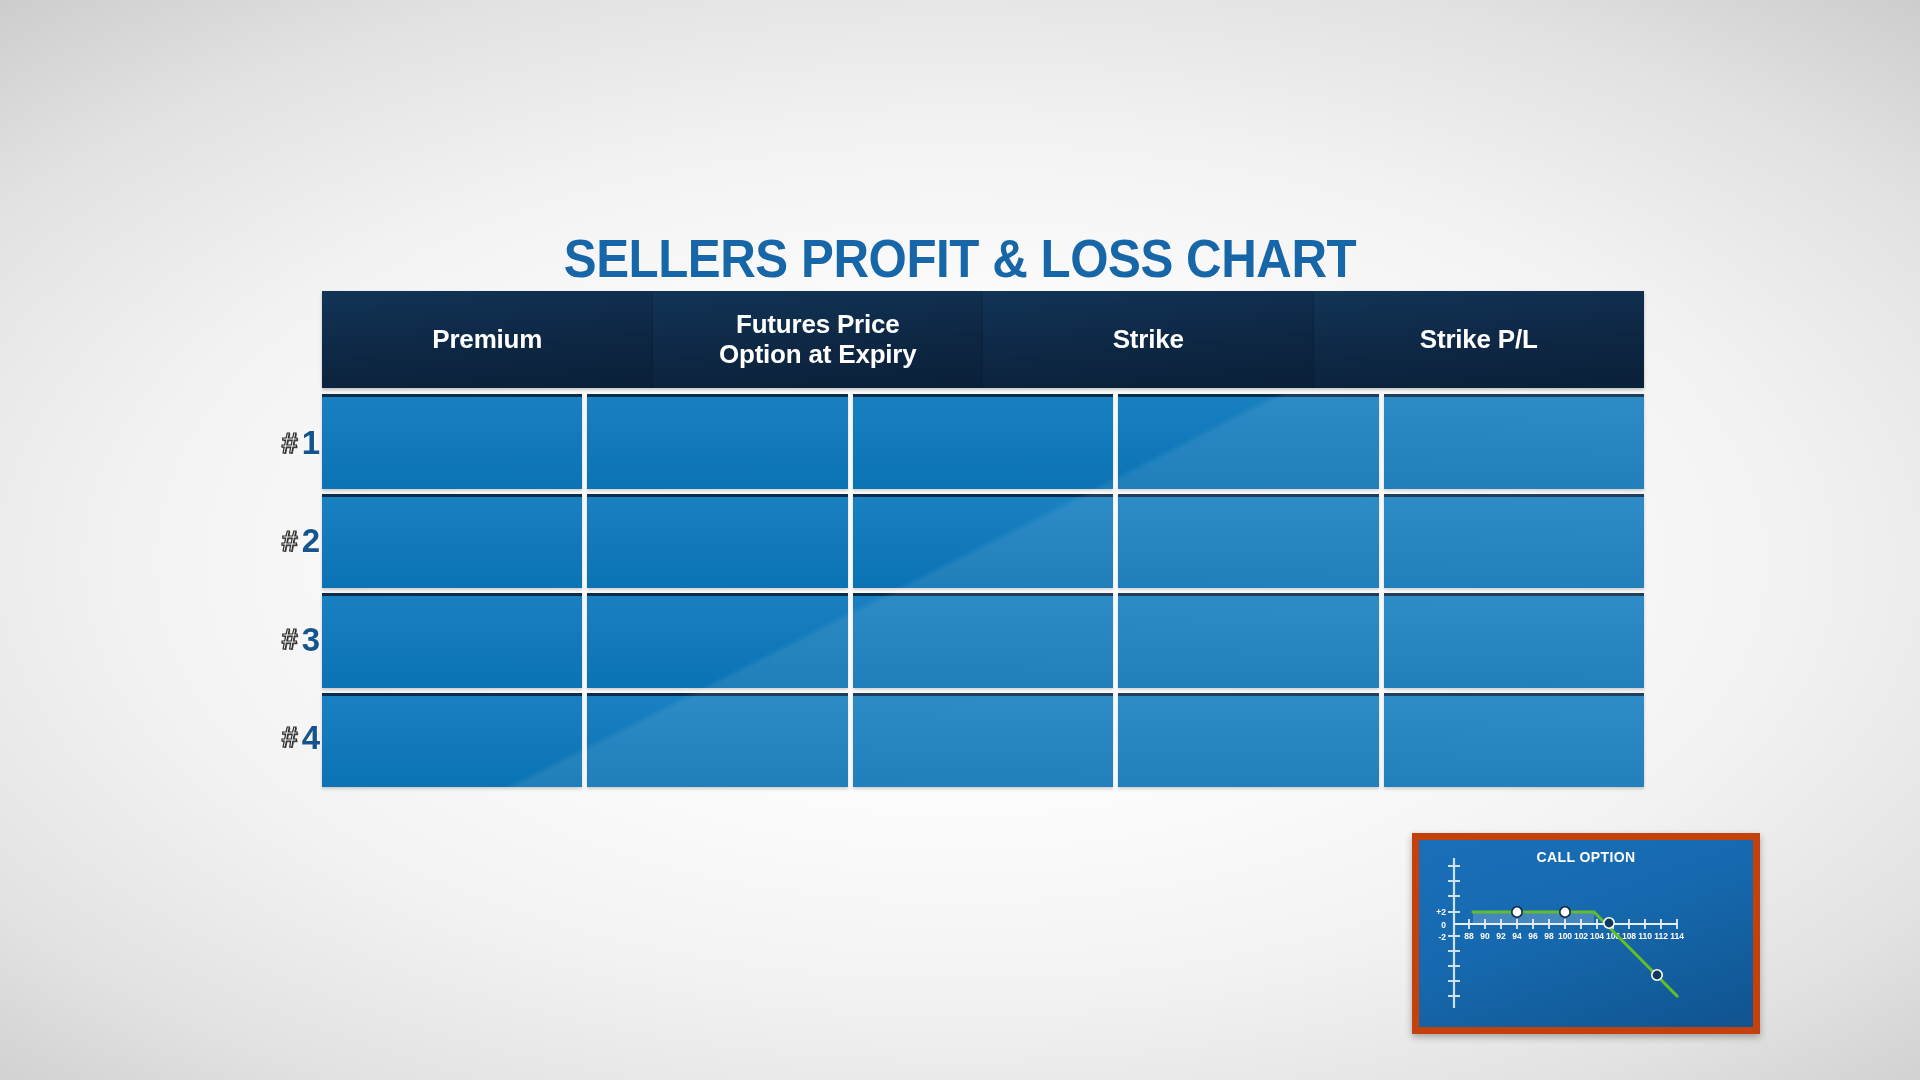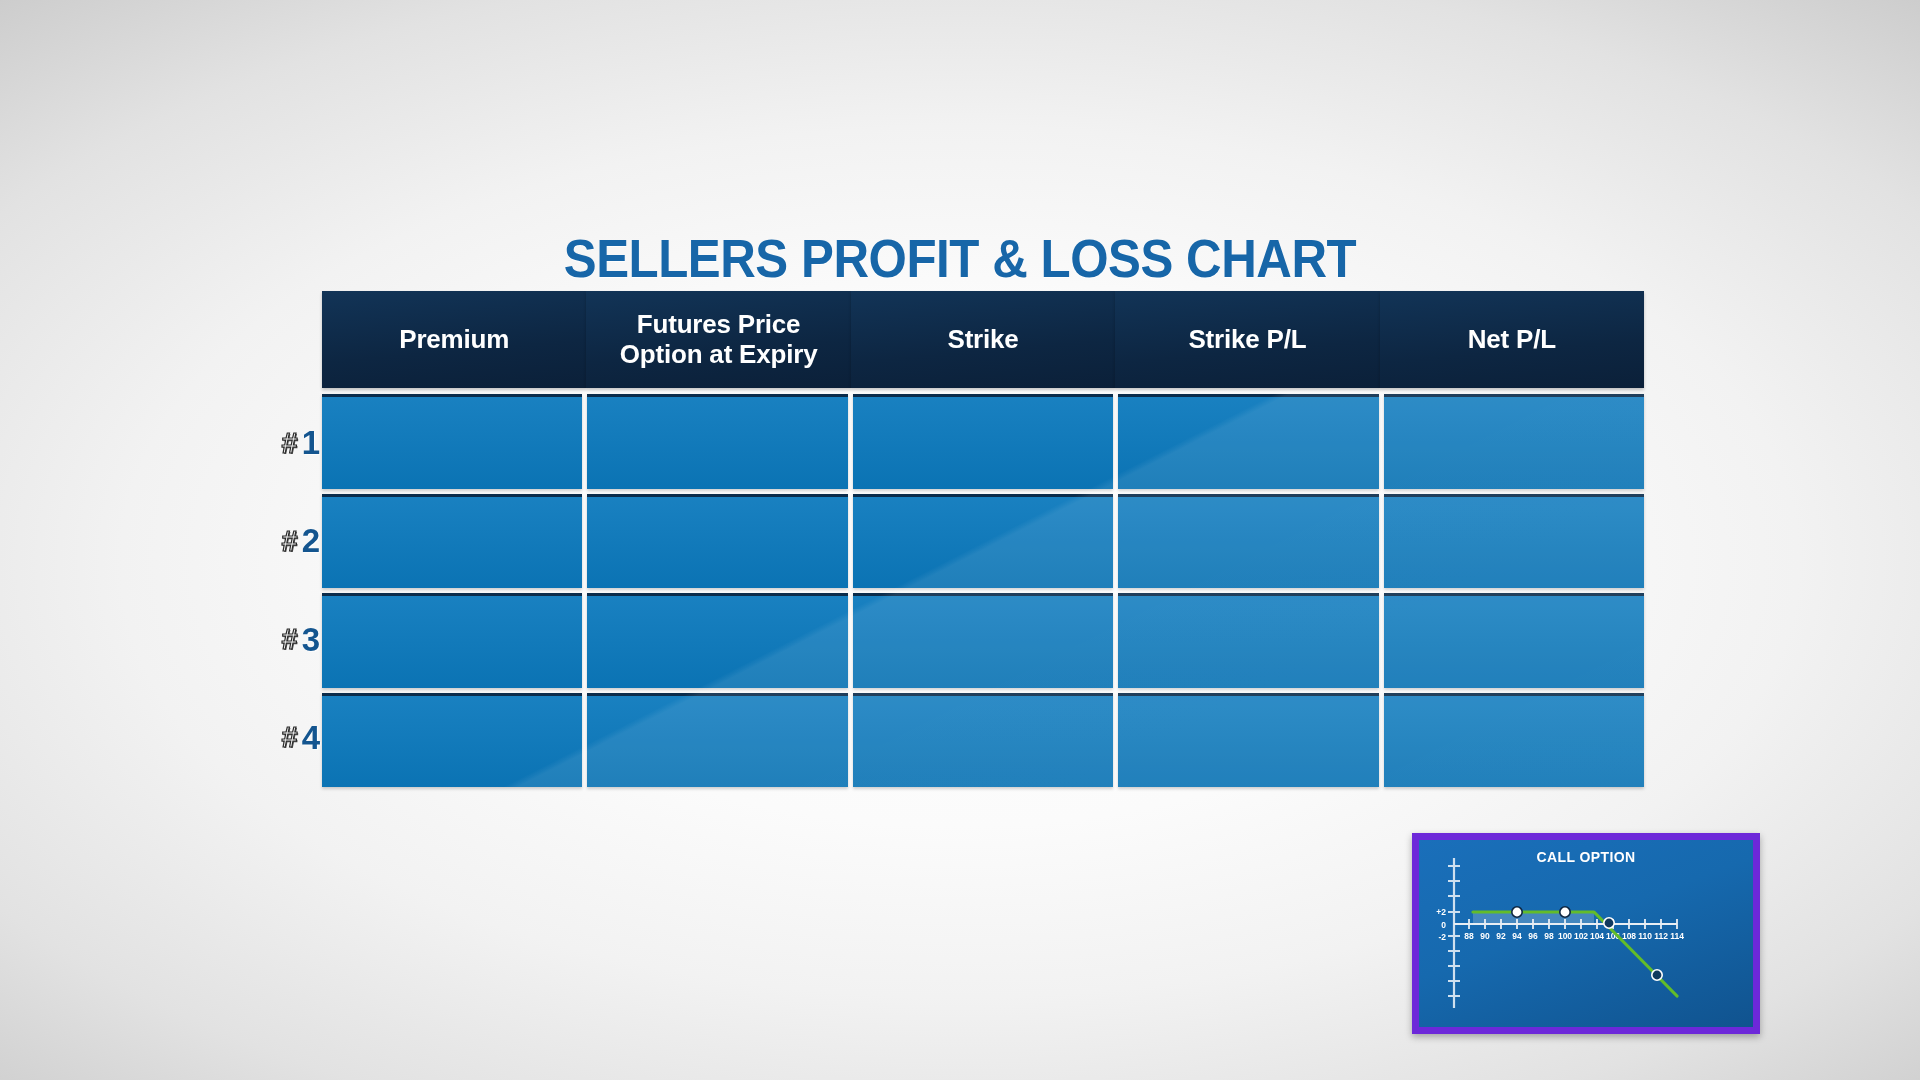--- a/index.html
+++ b/index.html
@@ -127,21 +127,21 @@
     font-size:33px;
   }
 
   
   .panel {
     position:absolute;
     left:1412px;
     top:833px;
     width:348px;
     height:201px;
-    background:#6d28d9;
+    background:#c2410c;
     padding:7px;
     box-shadow:0 3px 7px rgba(0,0,0,0.30);
   }
   .panel-inner {
     width:100%; height:100%;
     background:linear-gradient(160deg,#1a6fba 0%, #1669ae 45%, #10538f 100%);
     position:relative;
     overflow:hidden;
   }
   .panel-title {
@@ -191,23 +191,20 @@
         <div>
           <span>Futures Price</span>
           <span>Option at Expiry</span>
         </div>
       </div>
       <div class="hcell">
         <span>Strike</span>
       </div>
       <div class="hcell">
         <span>Strike P/L</span>
-      </div>
-      <div class="hcell">
-        <span>Net P/L</span>
       </div>
     </div>
 
     <div class="body-rows">
       <div class="brow">
         <div class="bcell"></div>
         <div class="bcell"></div>
         <div class="bcell"></div>
         <div class="bcell"></div>
         <div class="bcell"></div>

